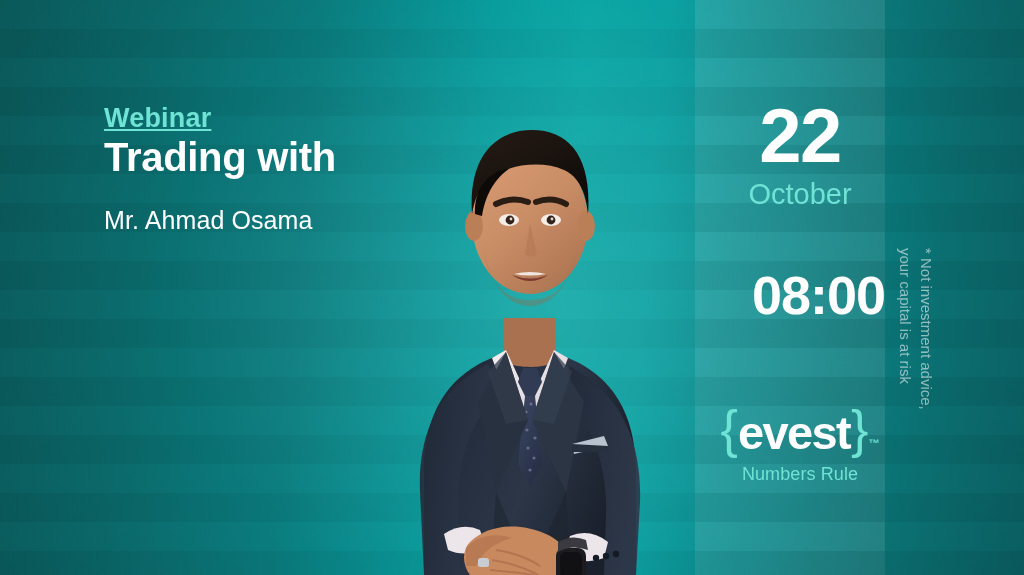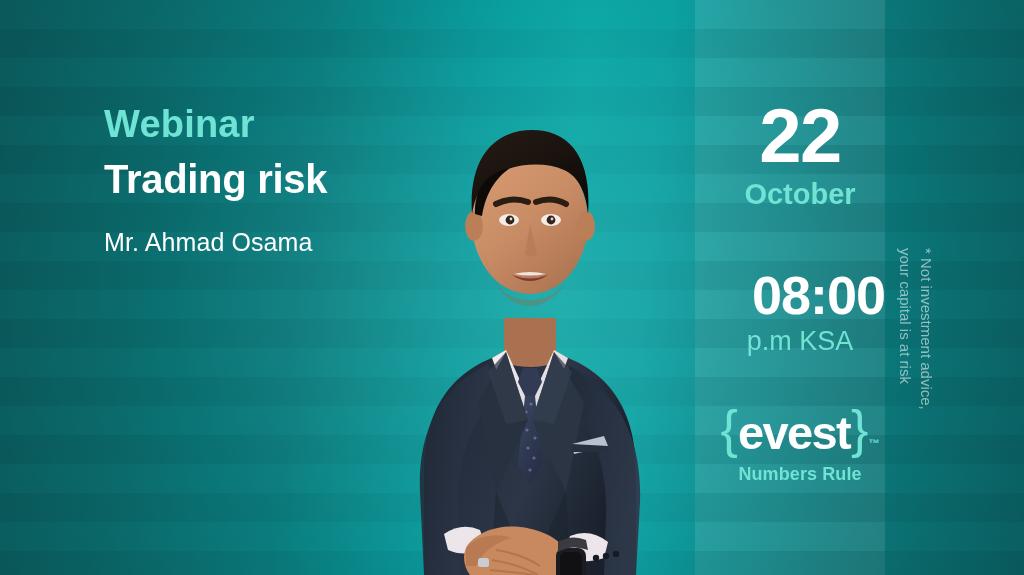--- a/index.html
+++ b/index.html
@@ -69,25 +69,25 @@
       rgba(0,0,0,0.022) 29px,
       rgba(0,0,0,0.022) 58px);
   }
 
   
   .left-block {
     position:absolute; left:104px; top:104px; width:420px;
     z-index:6;
   }
   .eyebrow {
-    font-size:38px;
+    font-size:27px;
     font-weight:600;
     letter-spacing:.2px;
     line-height:1.1;
-    margin-bottom:10px;
+    text-decoration:underline;
   }
   .title {
     font-size:40px;
     font-weight:700;
     line-height:1.16;
     color:#ffffff;
     letter-spacing:-0.3px;
   }
   .title .l2 { display:block; }
   .speaker {
@@ -109,21 +109,21 @@
 
   
   .rc { position:absolute; z-index:7; text-align:center; width:190px; left:695px;padding-left:20px; }
 
   .date-wrap { top:100px; }
   .date-day {
     font-size:76px; font-weight:800; color:#fff;
     line-height:.96; letter-spacing:-1.5px;
   }
   .date-month {
-    font-size:29px; font-weight:700; line-height:1.1;
+    font-size:29px; font-weight:400; line-height:1.1;
     margin-top:6px;
   }
 
   .time-wrap { top:268px; }
   .time-val {
     font-size:54px; font-weight:800; color:#fff;
     line-height:1; letter-spacing:-1px;text-align:right;
   }
   .time-zone {
     font-size:27px; font-weight:500; margin-top:5px; line-height:1.1;
@@ -142,21 +142,21 @@
   .logo-word {
     font-size:47px; font-weight:700; color:#fff;
     letter-spacing:-1.6px; line-height:.92;
     padding:0 1px;
   }
   .tm {
     font-size:11px; font-weight:700;
     margin-left:1px; margin-bottom:5px; line-height:1;
   }
   .tagline {
-    font-size:18px; font-weight:700; margin-top:11px; line-height:1.1;
+    font-size:18px; font-weight:400; margin-top:11px; line-height:1.1;
     letter-spacing:.1px;
   }
 
   
   .disclaimer {
     position:absolute;
     left:893px; top:248px;
     width:44px; height:300px;
     z-index:8;
   }
@@ -182,21 +182,21 @@
 
   <div class="right-panel">
     <div class="pbands"></div>
   </div>
 
   <div class="vignette"></div>
 
   <div class="left-block">
     <div class="eyebrow" style="color:#6FE3D4">Webinar</div>
     <div class="title">
-      <span class="l1">Trading risk</span>
+      <span class="l1">Trading with</span>
     </div>
     <div class="speaker">Mr. Ahmad Osama</div>
   </div>
 
   <div class="person">
     <svg viewBox="0 0 420 503" xmlns="http://www.w3.org/2000/svg" aria-hidden="true">
       <defs>
         <linearGradient id="suitG" x1="0" y1="0" x2="1" y2="0.4">
           <stop offset="0%" stop-color="#1b2330"></stop>
           <stop offset="35%" stop-color="#262f3f"></stop>
@@ -324,21 +324,20 @@
     </svg>
   </div>
 
   <div class="rc date-wrap">
     <div class="date-day">22</div>
     <div class="date-month" style="color:#6FE3D4">October</div>
   </div>
 
   <div class="rc time-wrap">
     <div class="time-val">08:00</div>
-    <div class="time-zone" style="color:#6FE3D4">p.m KSA</div>
   </div>
 
   <div class="rc logo-wrap">
     <div class="logo-line">
       <span class="brace" style="color:#6FE3D4">{</span>
       <span class="logo-word">evest</span>
       <span class="brace" style="color:#6FE3D4">}</span>
       <span class="tm" style="color:#6FE3D4">™</span>
     </div>
     <div class="tagline" style="color:#6FE3D4">Numbers Rule</div>

